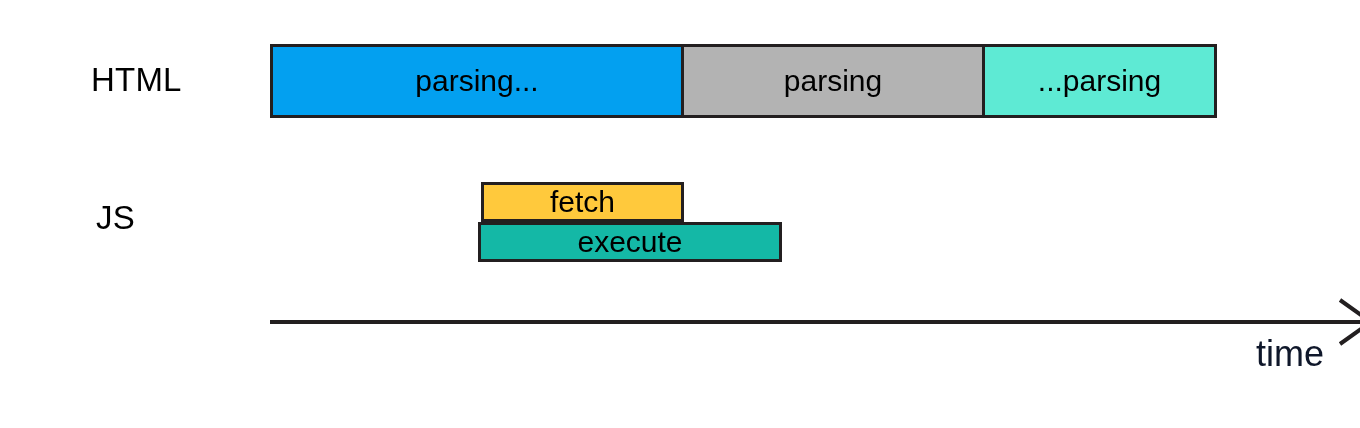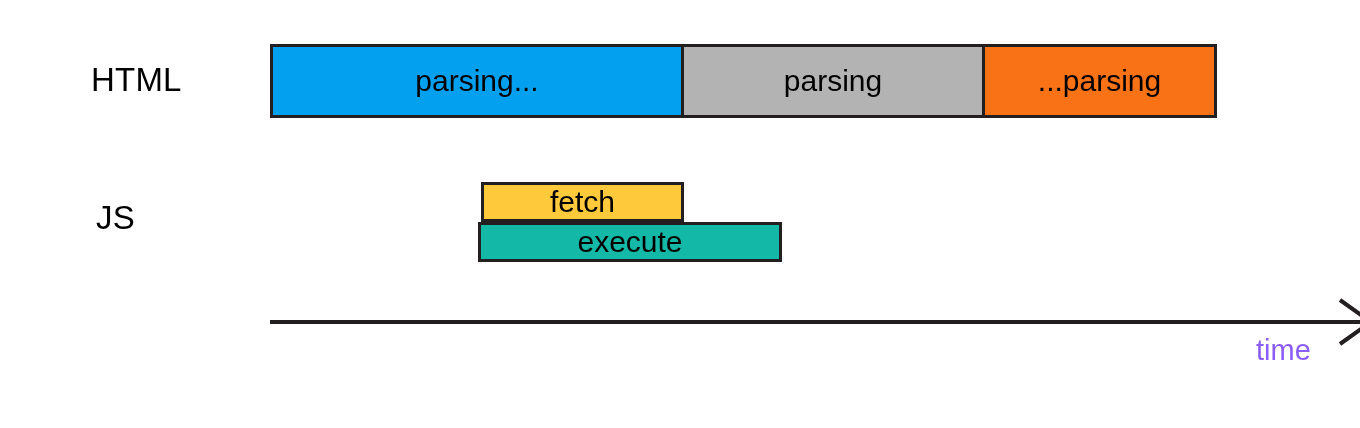--- a/index.html
+++ b/index.html
@@ -63,44 +63,44 @@
     white-space: nowrap;
     height: 100%;
   }
   
   .segment + .segment {
     margin-left: -3px;
   }
 
   .seg-parsing-start { width: 414px; background: #03a0f0; }
   .seg-blocked       { width: 304px; background: #b3b3b3; }
-  .seg-parsing-end   { width: 235px; background: #f97316; }
+  .seg-parsing-end   { width: 235px; background: #5eead4; }
 
   .seg-fetch   { width: 203px; background: #ffc93c; }
   .seg-execute { width: 304px; background: #14b8a6; justify-content: center; }
 
   
   #time-axis {
     position: absolute;
     left: 220px;
     top: 296px;
     width: 1120px;
     height: 60px;
   }
   #time-axis svg {
     display: block;
     overflow: visible;
   }
   #time-label {
     position: absolute;
     left: 1212px;
     top: 336px;
-    font-size: 29px;
+    font-size: 36px;
     line-height: 1;
-    color: #8b5cf6;
+    color: #0f172a;
     white-space: nowrap;
   }
 </style>
 </head>
 <body>
 
 <div id="diagram">
 
   <div class="row-label" id="label-html">HTML</div>
 

